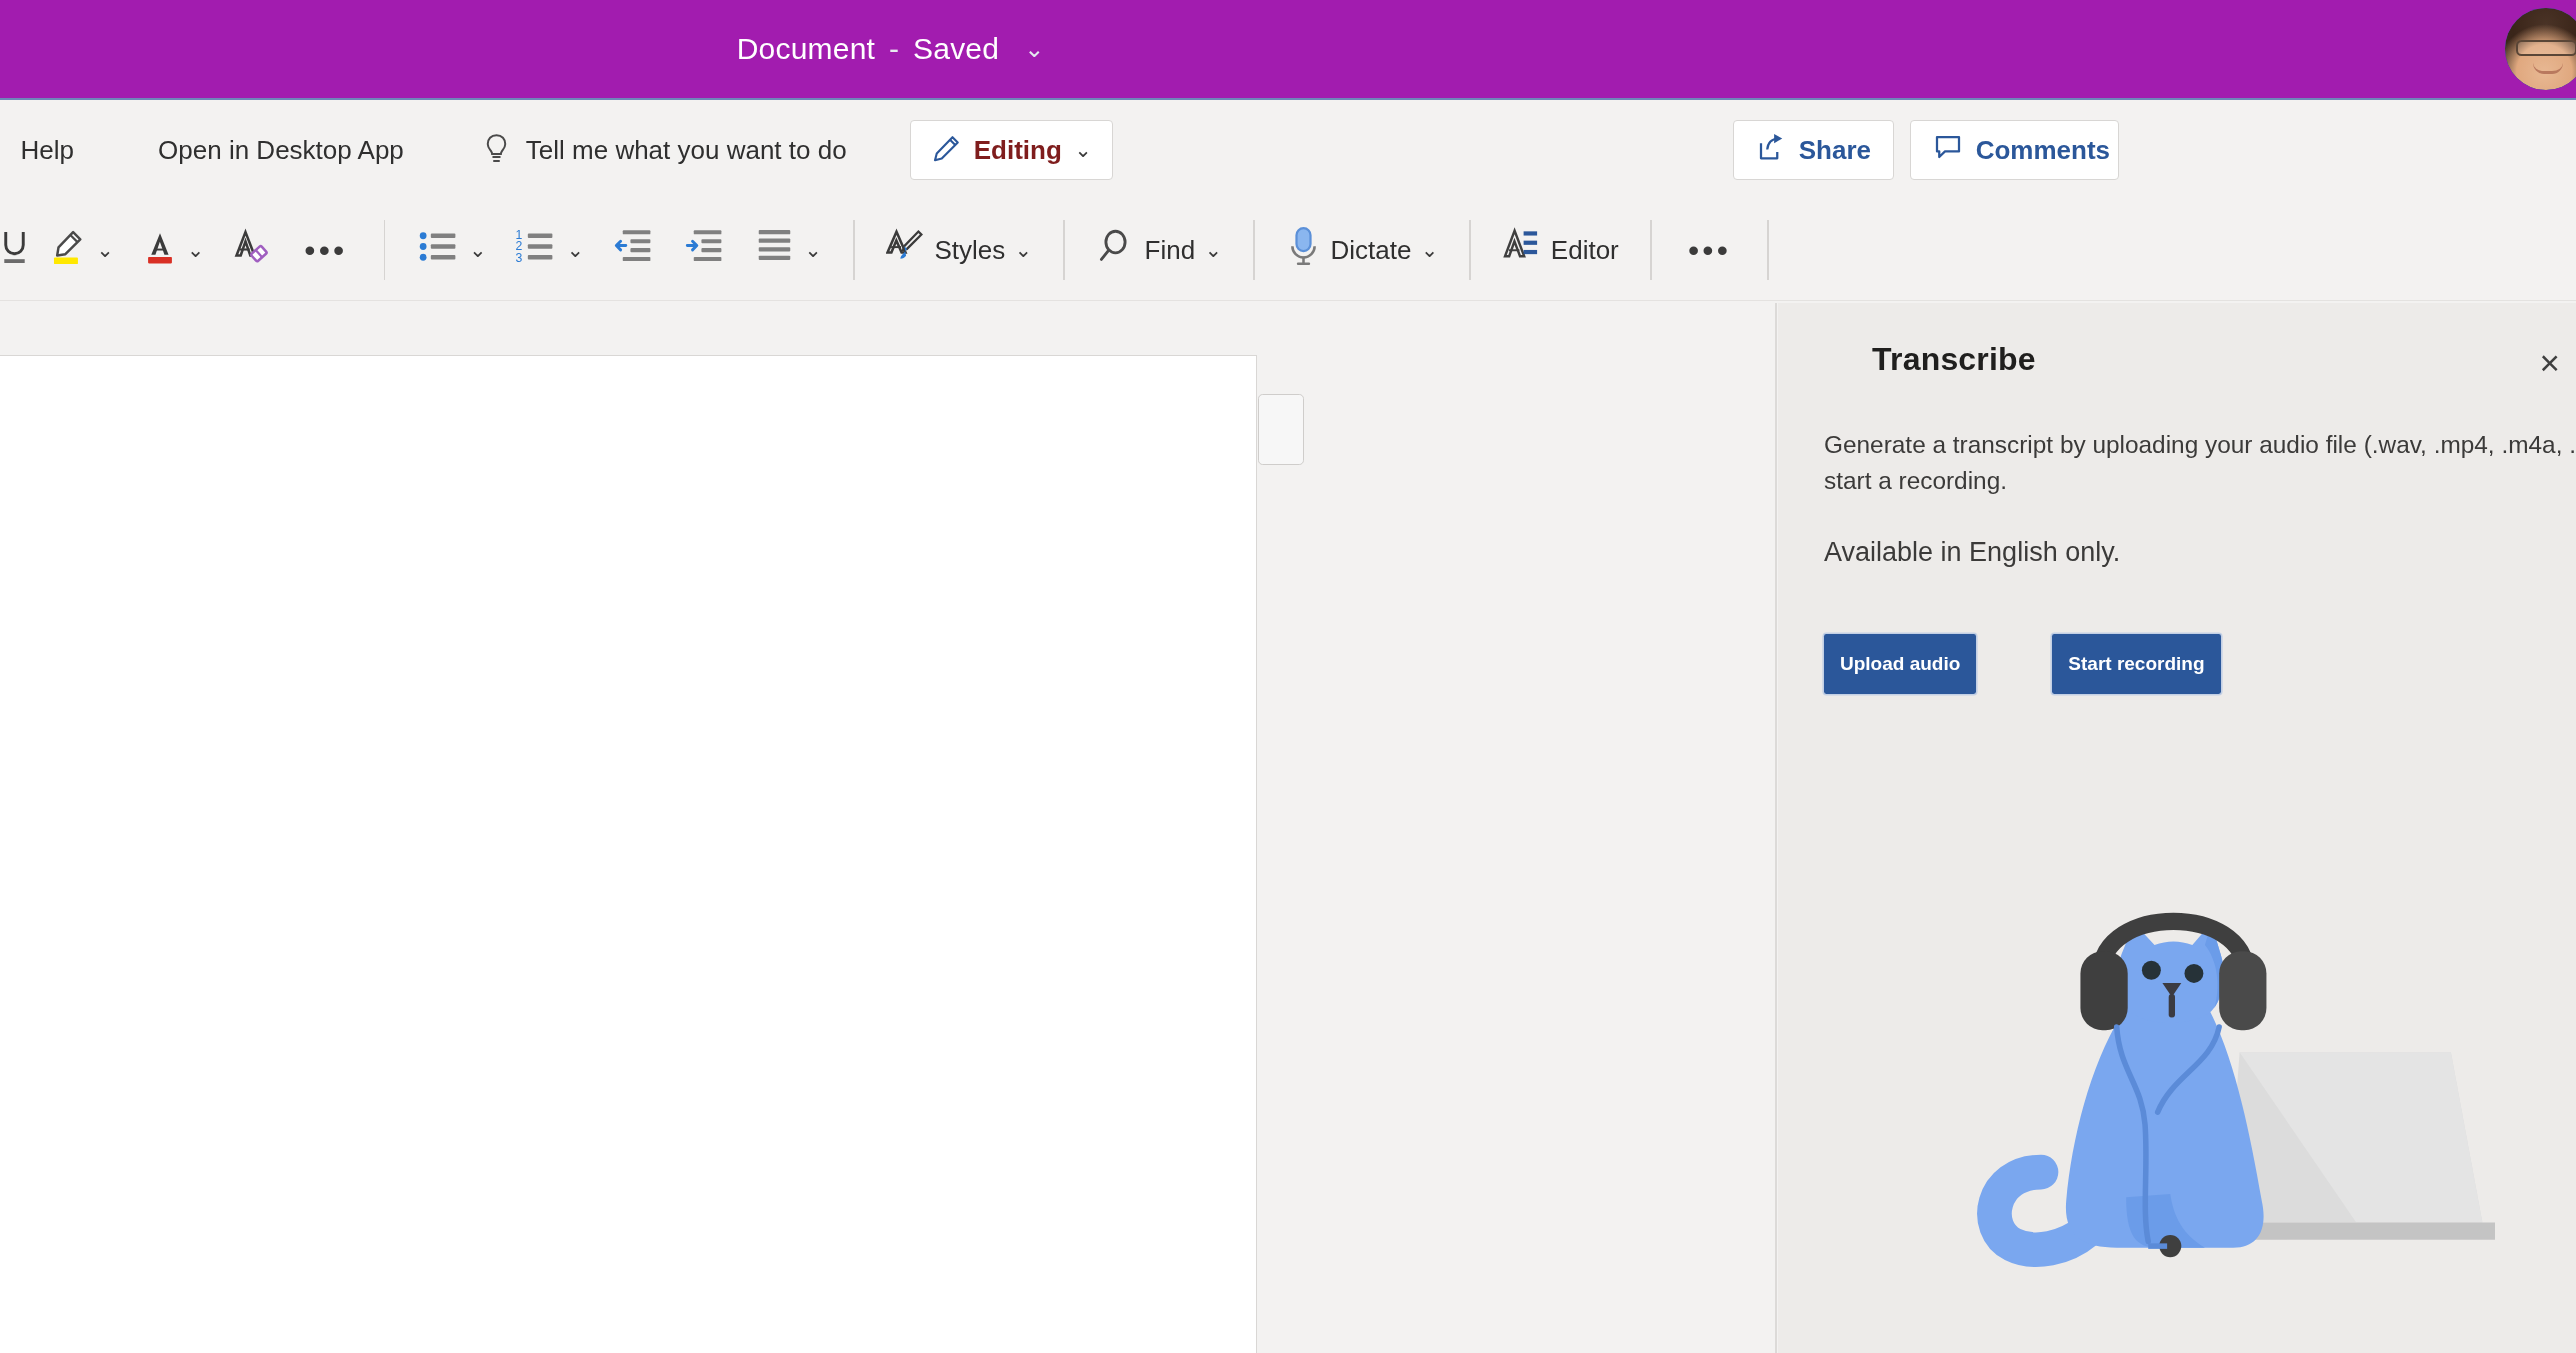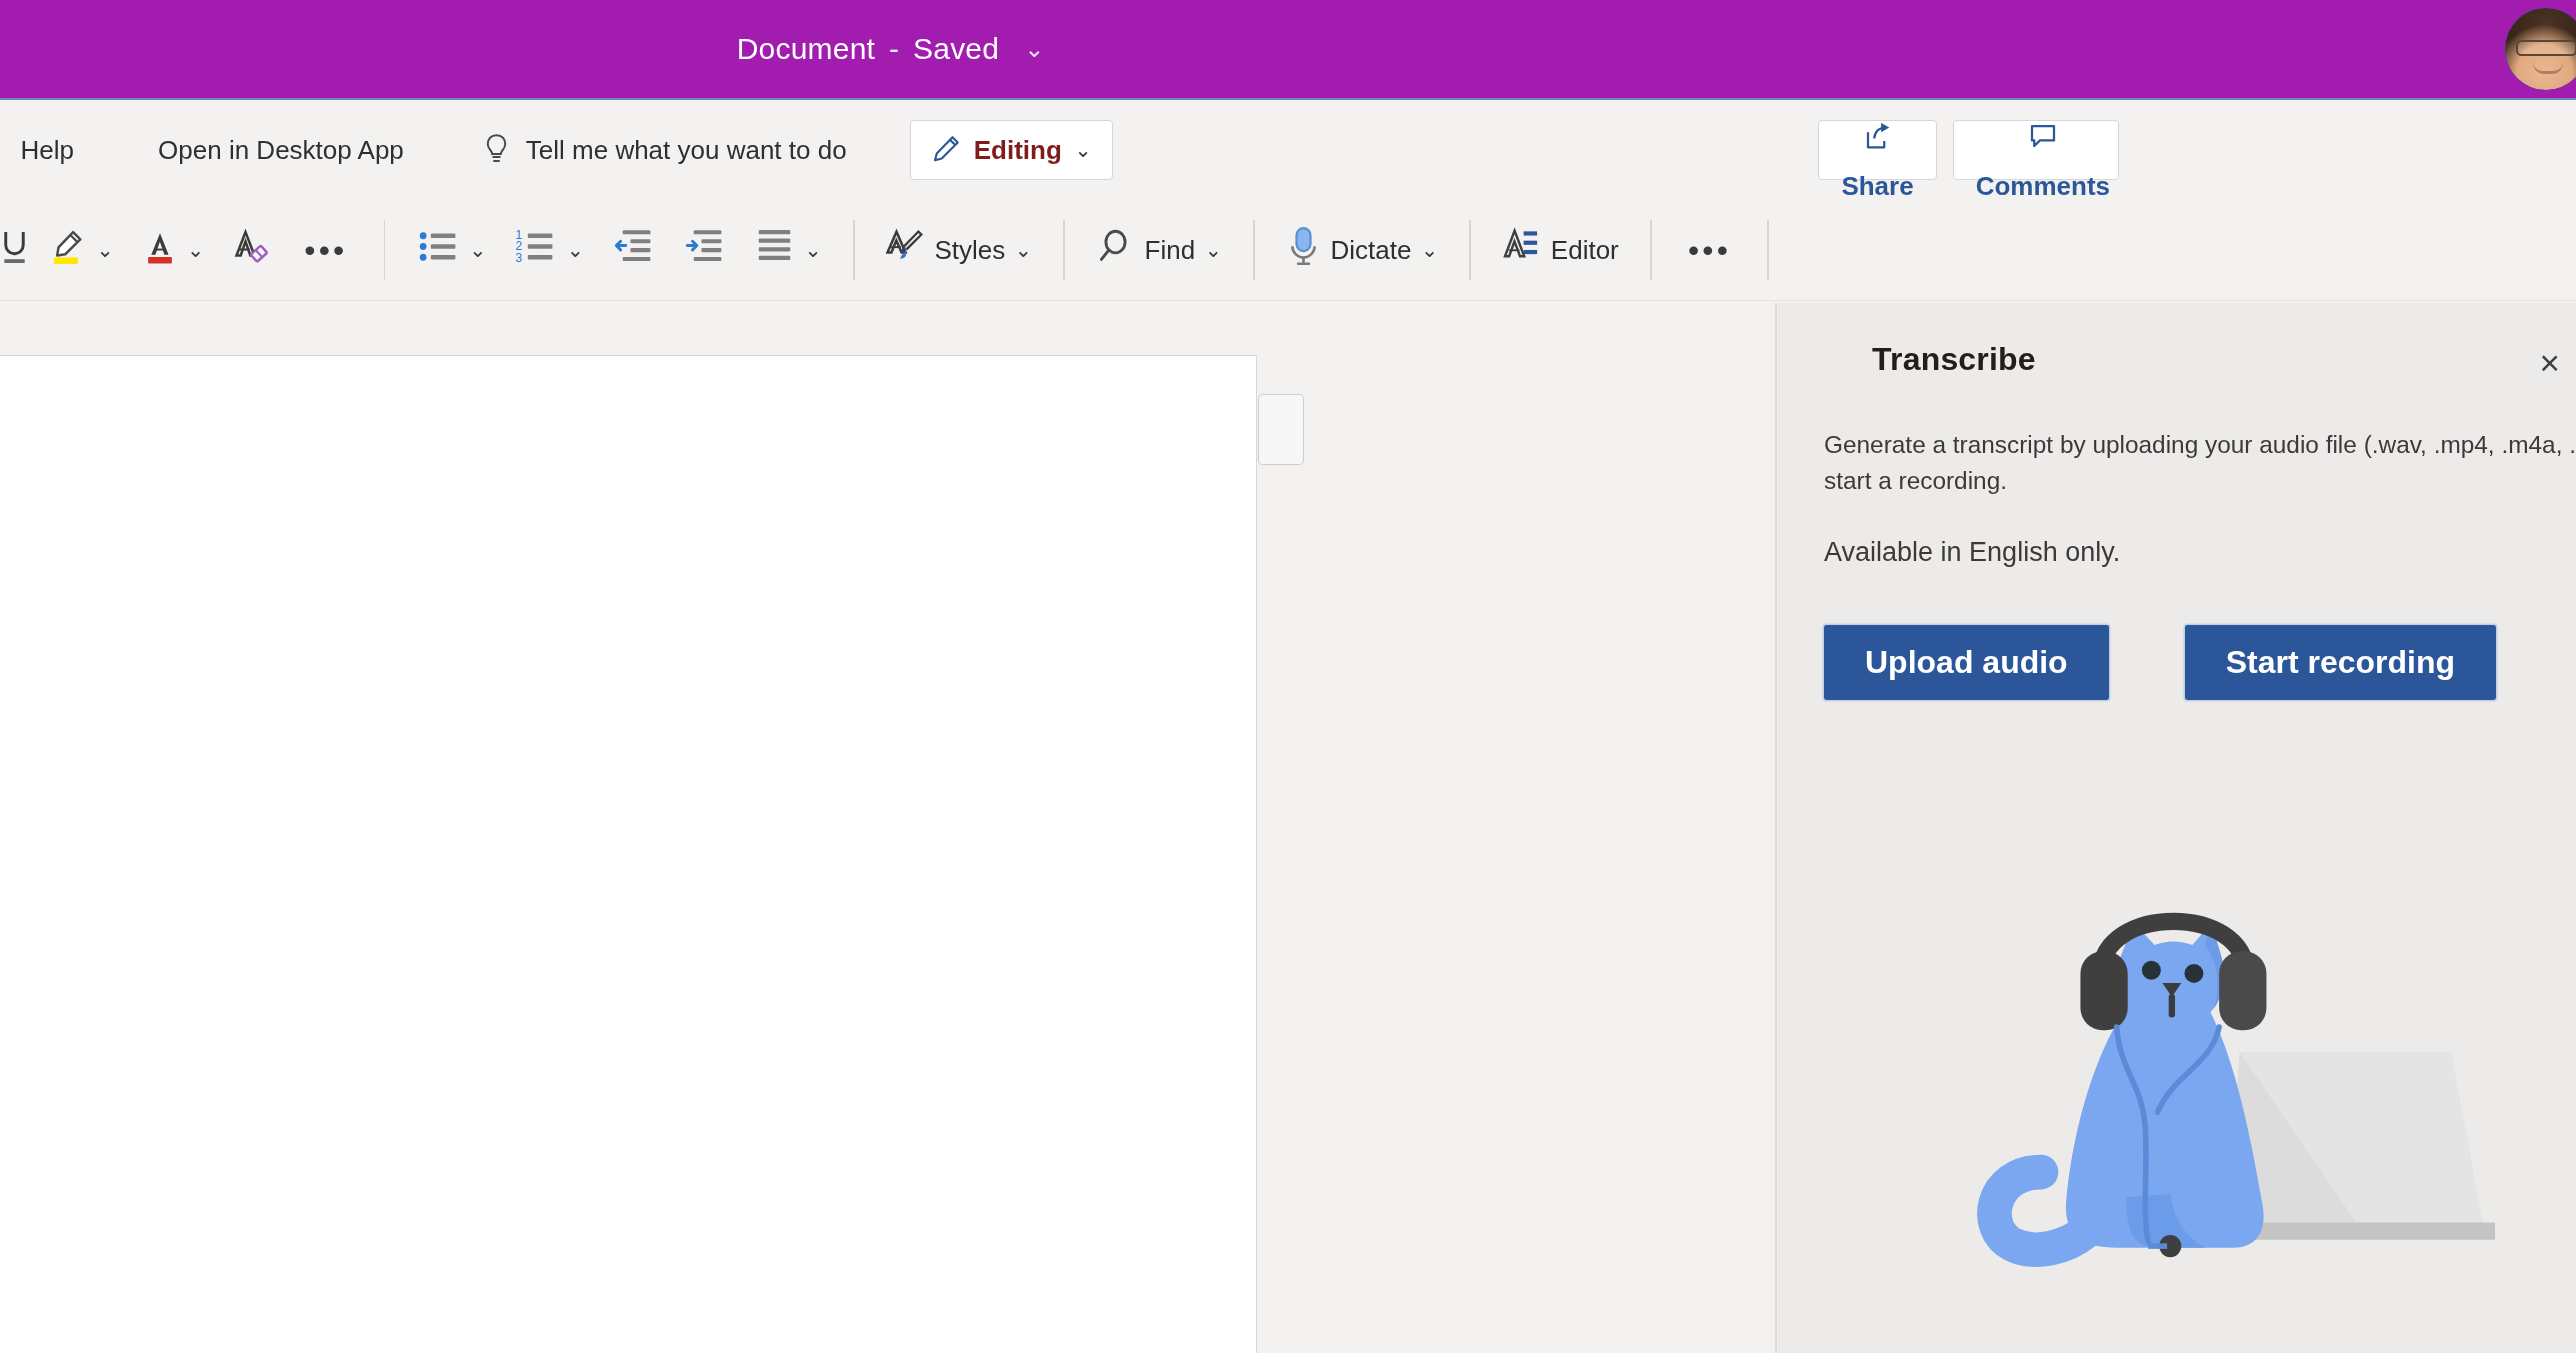--- a/index.html
+++ b/index.html
@@ -91,21 +91,20 @@
     margin-left: auto; display: flex; align-items: center; gap: 16px;
     padding-right: 0;
   }
   .pill-btn {
     height: 60px; background: #ffffff;
     border: 1.6px solid #d8d6d4; border-radius: 4px;
     display: flex; align-items: center; gap: 12.6px;
     padding: 0 22px;
     font-size: 26px; color: #2b579a; font-weight: bold;
     white-space: nowrap;
-    flex-direction: column;
   }
   .pill-comments { padding-right: 8px; margin-right: -47px; }
 
   
   .ribbon {
     position: absolute; left: 0; top: 200px;
     width: 2576px; height: 101px;
     background: #f3f2f1;
     border-bottom: 1.6px solid #e4e2e0;
     display: flex; align-items: center;
@@ -186,25 +185,26 @@
   .panel-avail {
     margin-top: 38px;
     font-size: 27px; color: #3b3a39;
   }
   .panel-actions {
     margin-top: 57px;
     display: flex; align-items: center; gap: 76px;
   }
   .primary-btn {
     background: #2b579a; color: #ffffff;
-    font-size: 32px; font-weight: bold;
-    padding: 19px 41px;
+    font-size: 19px; font-weight: bold;
+    padding: 19px 16px;
     border: none; border-radius: 2.4px;
     white-space: nowrap;
     box-shadow: 0 0 0 1.6px rgba(160,185,225,0.55);
+    margin-top: 9px;
   }
   .btn-start { margin-right: -55px; }
   .panel-illu {
     position: absolute; left: 118px; top: 560px;
     width: 599px; height: 410px;
   }
 </style>
 </head>
 <body>
 

